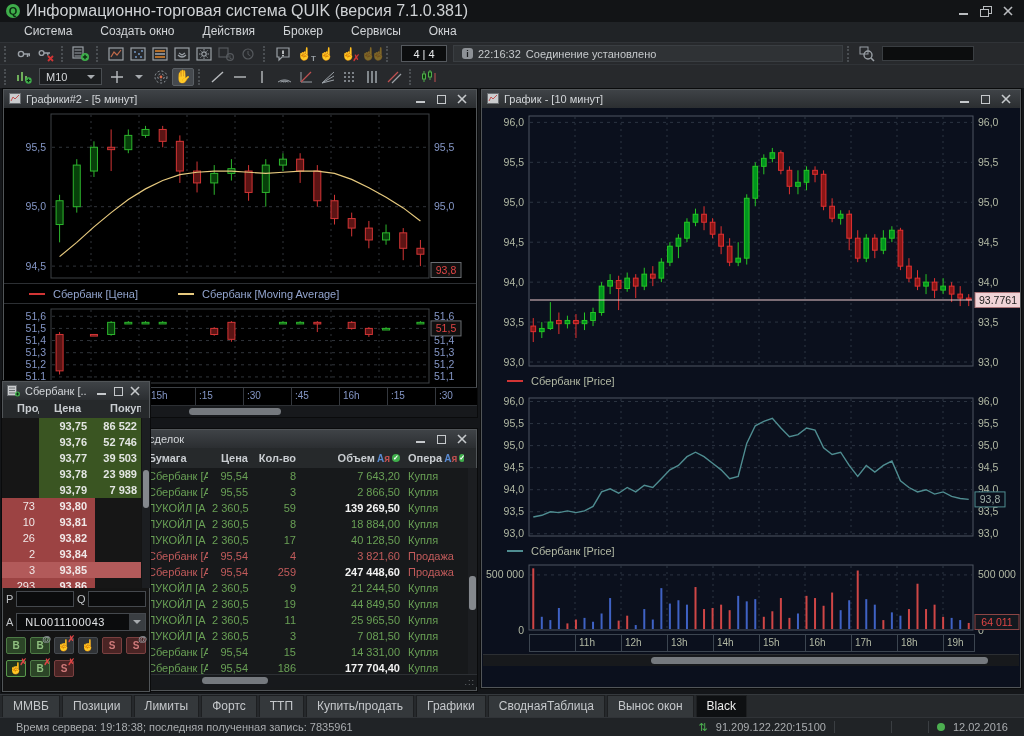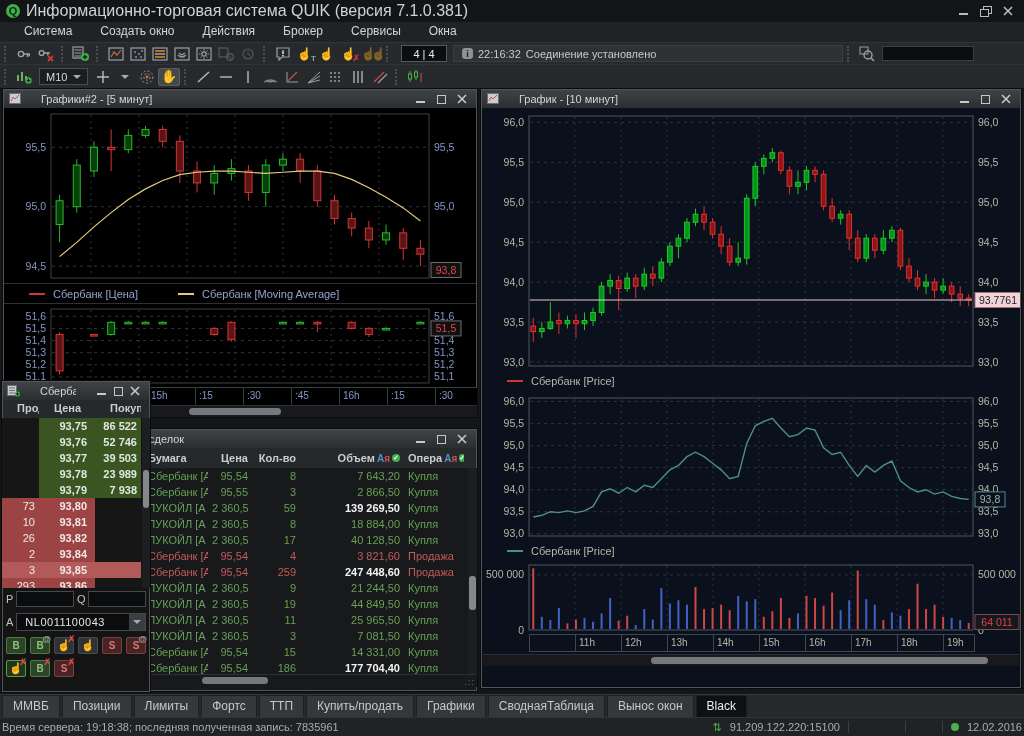--- a/index.html
+++ b/index.html
@@ -21,26 +21,26 @@
   .tb1{height:22px;}
   .tb2{height:24px;}
   .grip{width:5px;height:16px;border-left:2px dotted #4a4e52;margin:0 4px;}
   .ico{width:22px;height:18px;display:flex;align-items:center;justify-content:center;cursor:pointer;color:#9aa0a6;position:relative;}
   .ico.dis{opacity:.4;cursor:default;}
   .ico.pressed{background:#45494e;border:1px solid #5a5f64;border-radius:2px;}
   .counterbox{min-width:46px;height:17px;border:1px solid #55595e;background:#0c0d0e;color:#e8eaec;display:flex;align-items:center;justify-content:center;font-size:11px;margin:0 6px;}
   .connbox{height:17px;background:#2f3235;border:1px solid #3a3e42;display:flex;align-items:center;gap:5px;padding:0 8px;color:#c6c9cc;min-width:390px;}
   .infodot{width:11px;height:11px;border-radius:3px;background:#8d9196;color:#1c1e20;font-size:9px;font-weight:bold;display:flex;align-items:center;justify-content:center;}
   .searchbox{width:92px;height:15px;background:#0c0d0e;border:1px solid #3a3e42;margin-left:4px;}
-  .selbox{height:17px;background:#1b1d1f;border:1px solid #4a4e52;display:flex;align-items:center;gap:6px;padding:0 6px;color:#d5d8da;margin:0 4px;}
+  .selbox{height:17px;background:#1b1d1f;border:1px solid #4a4e52;display:flex;align-items:center;gap:20px;padding:0 6px;color:#d5d8da;margin:0 4px;}
   .caret{width:0;height:0;border-left:4px solid transparent;border-right:4px solid transparent;border-top:4px solid #a7abaf;}
   
   .workspace{position:absolute;top:88px;left:0;right:0;bottom:42px;background:#141619;}
   .win{position:absolute;border:1px solid #0a0b0c;outline:1px solid #515558;outline-offset:-2px;background:#000;}
-  .wtitle{height:19px;background:linear-gradient(#404448,#2b2e31);display:flex;align-items:center;gap:20px;padding:0 5px;font-size:11px;color:#d3d6d9;}
+  .wtitle{height:19px;background:linear-gradient(#404448,#2b2e31);display:flex;align-items:center;gap:5px;padding:0 5px;font-size:11px;color:#d3d6d9;}
   .wtitle .wbtn.min:after{background:#c6c9cc;}
   .wtitle .wbtn.rest2{width:9px;height:9px;border:1px solid #c6c9cc;margin-top:1px;}
   .wico{width:13px;height:12px;display:flex;align-items:center;justify-content:center;}
   .legend{display:flex;align-items:center;gap:8px;padding-left:26px;font-size:11px;}
   .dash{display:inline-block;width:16px;height:2px;}
   .sbar{position:relative;background:#17191c;border-top:1px solid #2c2f33;}
   .sthumb{position:absolute;top:2px;height:7px;background:#75797e;border-radius:4px;}
   .taxis{position:relative;display:flex;overflow:hidden;border-top:1px solid #3c4045;}
   .tcell{flex:0 0 auto;border-left:1px solid #3a3e44;padding:2px 0 0 3px;font-size:10px;}
   
@@ -101,21 +101,21 @@
   .trvs{position:absolute;right:0;top:0;width:9px;height:100%;background:#1c1e21;}
   .trvs .vthumb{position:absolute;left:1px;width:7px;border-radius:3px;background:#84888d;}
   .sort{font-size:10px;font-weight:bold;}
   .sort .a{color:#5a8ad0;}
   .sort .z{color:#c05050;}
   .chk{width:8px;height:8px;border-radius:50%;background:#3fae4b;color:#fff;font-size:7px;display:flex;align-items:center;justify-content:center;}
   
   .tabbar{position:absolute;left:0;right:0;bottom:19px;height:23px;background:#26292c;border-top:1px solid #35393d;display:flex;align-items:flex-start;padding:0 2px;gap:2px;}
   .tab{background:#34383b;color:#c5c8cb;font-size:12px;padding:3px 10px 4px;border:1px solid #1d1f21;border-bottom:none;cursor:pointer;}
   .tab.active{background:#0e1012;color:#ececec;}
-  .statusbar{position:absolute;left:0;right:0;bottom:0;height:19px;background:#202326;border-top:1px solid #303337;display:flex;align-items:center;padding:0 2px;color:#aaadb0;font-size:11px;gap:8px;}
+  .statusbar{position:absolute;left:0;right:0;bottom:0;height:19px;background:#202326;border-top:1px solid #303337;display:flex;align-items:center;padding:0 16px;color:#aaadb0;font-size:11px;gap:8px;}
   .ssep{width:1px;height:12px;background:#3a3e42;}
   .netico{color:#4caf50;font-size:11px;}
   .gdot{width:8px;height:8px;border-radius:50%;background:#4caf50;}
   .spacer{flex:1;}
   .gripdots{color:#6a6e72;font-size:9px;letter-spacing:1px;}
 </style>
 </head>
 <body>
 
 <div id="app">

